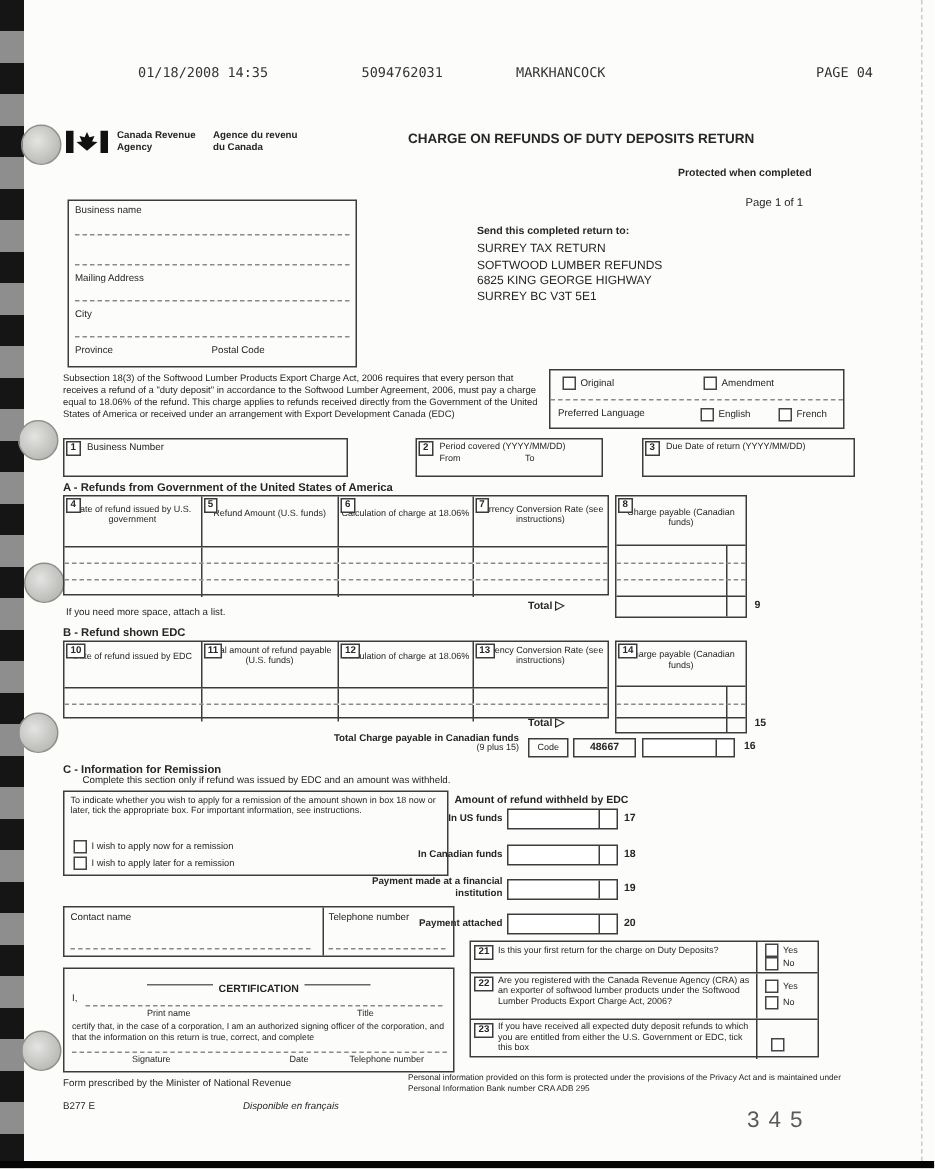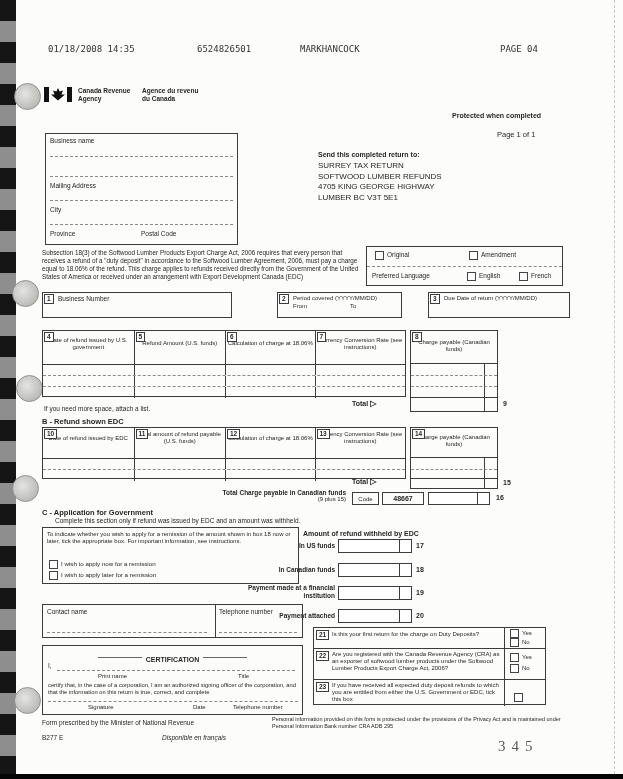--- a/index.html
+++ b/index.html
@@ -22,87 +22,88 @@
   .td{box-sizing:border-box;border-right:1px solid #3c3c3c;height:100%;}
   .td:last-child{border-right:none;}
   .amtbox{position:absolute;border:1px solid #3c3c3c;box-sizing:border-box;background:#fff;}
   .amtbox::after{content:"";position:absolute;right:11px;top:0;bottom:0;border-left:1px solid #3c3c3c;}
   .linenum{position:absolute;font-size:7px;font-weight:bold;}
   .strip{position:absolute;left:0;top:0;width:16px;height:779px;
          background:repeating-linear-gradient(180deg,#151515 0 21px,#8e8e8e 21px 42px);}
   .hole{position:absolute;width:25px;height:25px;border-radius:50%;
         background:radial-gradient(circle at 40% 40%, #e4e4e2, #b9b9b6 75%, #9a9a97);
         border:1px solid #8f8f8c;}
-  .fax{font-family:"DejaVu Sans Mono",monospace;font-size:9px;color:#333;}
+  .fax{font-family:"DejaVu Sans Mono",monospace;font-size:9px;color:#333;margin-left:44px;}
   .sec-title{font-size:7.5px;font-weight:bold;}
   .small{font-size:6px;line-height:7.2px;}
   .lbl{font-size:6.5px;}
   .totarrow{font-size:8px;}
   .certdash{display:inline-block;width:44px;height:1px;background:#666;vertical-align:middle;margin:0 4px;}
   .ralign{text-align:right;}
   .qtext{font-size:6px;line-height:7px;}
   .yn{font-size:6px;line-height:9px;white-space:nowrap;}
-  .handwrite{font-family:Liberation Serif, serif;color:#5a5a5a;font-size:15px;letter-spacing:6px;}
+  .handwrite{font-family:Liberation Sans, sans-serif;color:#5a5a5a;font-size:15px;letter-spacing:6px;}
 </style>
 </head>
 <body>
 
 <div class="page">
 
   <div class="strip"></div>
   <div class="hole" style="left:14px;top:83px;"></div>
   <div class="hole" style="left:12px;top:280px;"></div>
   <div class="hole" style="left:16px;top:375px;"></div>
   <div class="hole" style="left:12px;top:475px;"></div>
   <div class="hole" style="left:14px;top:687px;"></div>
   <div style="position:absolute;left:614px;top:0;height:779px;border-left:1px dashed #c9c9c9;"></div>
   <div style="position:absolute;left:0;top:774px;width:623px;height:5px;background:#050505;"></div>
 
   <div class="t fax" style="left:48px;top:44px;">01/18/2008  14:35</div>
-  <div class="t fax" style="left:197px;top:44px;">6524826501</div>
+  <div class="t fax" style="left:197px;top:44px;">5094762031</div>
   <div class="t fax" style="left:300px;top:44px;">MARKHANCOCK</div>
   <div class="t fax" style="left:500px;top:44px;">PAGE  04</div>
 
   <div class="t" style="left:44px;top:87px;">
     <svg width="28" height="15" viewBox="0 0 28 15">
       <rect x="0" y="0" width="5" height="15" fill="#111"></rect>
       <rect x="23" y="0" width="5" height="15" fill="#111"></rect>
       <path d="M14 1 L15.6 4.5 L19 3.6 L17.4 7.4 L21 7.6 L14 13.5 L7 7.6 L10.6 7.4 L9 3.6 L12.4 4.5 Z" fill="#111"></path>
     </svg>
   </div>
   <div class="t b" style="left:78px;top:87px;font-size:6.5px;line-height:7.5px;">
     <div>Canada Revenue</div>
       <div>Agency</div>
   </div>
   <div class="t b" style="left:142px;top:87px;font-size:6.5px;line-height:7.5px;">
     <div>Agence du revenu</div>
       <div>du Canada</div>
   </div>
 
+  <div class="t b" style="left:272px;top:87px;font-size:9px;">CHARGE ON REFUNDS OF DUTY DEPOSITS RETURN</div>
   <div class="t b" style="left:452px;top:112px;font-size:7px;">Protected when completed</div>
   <div class="t" style="left:497px;top:130px;font-size:7.5px;">Page 1 of 1</div>
 
   <div class="box" style="left:45px;top:133px;width:193px;height:112px;">
     <div class="t lbl" style="left:4px;top:3px;">Business name</div>
     <div class="dashline" style="left:4px;top:22px;width:183px;"></div>
     <div class="dashline" style="left:4px;top:42px;width:183px;"></div>
     <div class="t lbl" style="left:4px;top:48px;">Mailing Address</div>
     <div class="dashline" style="left:4px;top:66px;width:183px;"></div>
     <div class="t lbl" style="left:4px;top:72px;">City</div>
     <div class="dashline" style="left:4px;top:90px;width:183px;"></div>
     <div class="t lbl" style="left:4px;top:96px;">Province</div>
     <div class="t lbl" style="left:95px;top:96px;">Postal Code</div>
   </div>
 
   <div class="t b" style="left:318px;top:151px;font-size:7px;">Send this completed return to:</div>
   <div class="t" style="left:318px;top:161px;font-size:8px;line-height:10.5px;">
     <div>SURREY TAX RETURN</div>
       <div>SOFTWOOD LUMBER REFUNDS</div>
-    <div>4705 KING GEORGE HIGHWAY</div>
-      <div>LUMBER BC   V3T 5E1</div>
+    <div>6825 KING GEORGE HIGHWAY</div>
+      <div>SURREY BC   V3T 5E1</div>
   </div>
 
   <div class="t w" style="left:42px;top:249px;width:320px;font-size:6.3px;line-height:8px;">Subsection 18(3) of the Softwood Lumber Products Export Charge Act, 2006 requires that every person that receives a refund of a "duty deposit" in accordance to the Softwood Lumber Agreement, 2006, must pay a charge equal to 18.06% of the refund. This charge applies to refunds received directly from the Government of the United States of America or received under an arrangement with Export Development Canada (EDC)</div>
 
   <div class="box" style="left:366px;top:246px;width:197px;height:40px;">
     <div class="t" style="left:8px;top:4px;font-size:6.5px;"><span class="cb"></span><span>Original</span></div>
     <div class="t" style="left:102px;top:4px;font-size:6.5px;"><span class="cb"></span><span>Amendment</span></div>
     <div class="dashline" style="left:0;top:19px;width:195px;"></div>
     <div class="t" style="left:5px;top:25px;font-size:6.5px;">Preferred Language</div>
     <div class="t" style="left:100px;top:25px;font-size:6.5px;"><span class="cb"></span><span>English</span></div>
@@ -117,20 +118,21 @@
     <span class="numbox" style="position:absolute;left:1px;top:1px;">2</span>
     <div class="t" style="left:15px;top:2px;font-size:6px;">Period covered (YYYY/MM/DD)</div>
     <div class="t" style="left:15px;top:10px;font-size:6px;">From</div>
     <div class="t" style="left:72px;top:10px;font-size:6px;">To</div>
   </div>
   <div class="box" style="left:428px;top:292px;width:142px;height:26px;">
     <span class="numbox" style="position:absolute;left:1px;top:1px;">3</span>
     <div class="t" style="left:15px;top:2px;font-size:6px;">Due Date of return (YYYY/MM/DD)</div>
   </div>
 
+  <div class="t sec-title" style="left:42px;top:320px;">A - Refunds from Government of the United States of America</div>
   <div class="box" style="left:42px;top:330px;width:364px;height:67px;">
     <div style="display:flex;height:33px;border-bottom:1px solid #3c3c3c;">
       <div class="th" style="width:92px;">
           <span class="numbox" style="position:absolute;left:1px;top:1px;">4</span>
           <div class="w" style="margin-top:5px;">Date of refund issued by U.S. government</div>
         </div>
       <div class="th" style="width:92px;">
           <span class="numbox" style="position:absolute;left:1px;top:1px;">5</span>
           <div class="w" style="margin-top:8px;">Refund Amount (U.S. funds)</div>
         </div>
@@ -225,21 +227,21 @@
 
   <div class="t ralign" style="left:150px;top:489px;width:196px;">
     <div class="b" style="font-size:6.5px;">Total Charge payable in Canadian funds</div>
     <div style="font-size:6px;">(9 plus 15)</div>
   </div>
   <div class="box" style="left:352px;top:492px;width:27px;height:13px;font-size:6px;text-align:center;line-height:12px;">Code</div>
   <div class="box b" style="left:382px;top:492px;width:42px;height:13px;font-size:7px;text-align:center;line-height:12px;">48667</div>
   <div class="amtbox" style="left:428px;top:492px;width:62px;height:13px;"></div>
   <div class="linenum" style="left:496px;top:494px;">16</div>
 
-  <div class="t sec-title" style="left:42px;top:508px;">C - Application for Government</div>
+  <div class="t sec-title" style="left:42px;top:508px;">C - Information for Remission</div>
   <div class="t" style="left:55px;top:517px;font-size:6.5px;">Complete this section only if refund was issued by EDC and an amount was withheld.</div>
   <div class="box" style="left:42px;top:527px;width:257px;height:57px;">
     <div class="t w small" style="left:4px;top:3px;width:245px;">To indicate whether you wish to apply for a remission of the amount shown in box 18 now or later, tick the appropriate box. For important information, see instructions.</div>
     <div class="t" style="left:6px;top:32px;font-size:6.2px;"><span class="cb"></span><span>I wish to apply now for a remission</span></div>
     <div class="t" style="left:6px;top:43px;font-size:6.2px;"><span class="cb"></span><span>I wish to apply later for a remission</span></div>
   </div>
   <div class="t b" style="left:303px;top:530px;font-size:7px;">Amount of refund withheld by EDC</div>
   <div class="t ralign b" style="left:235px;top:542px;width:100px;font-size:6.5px;">In US funds</div>
   <div class="amtbox" style="left:338px;top:539px;width:74px;height:14px;"></div>
   <div class="linenum" style="left:416px;top:542px;">17</div>

